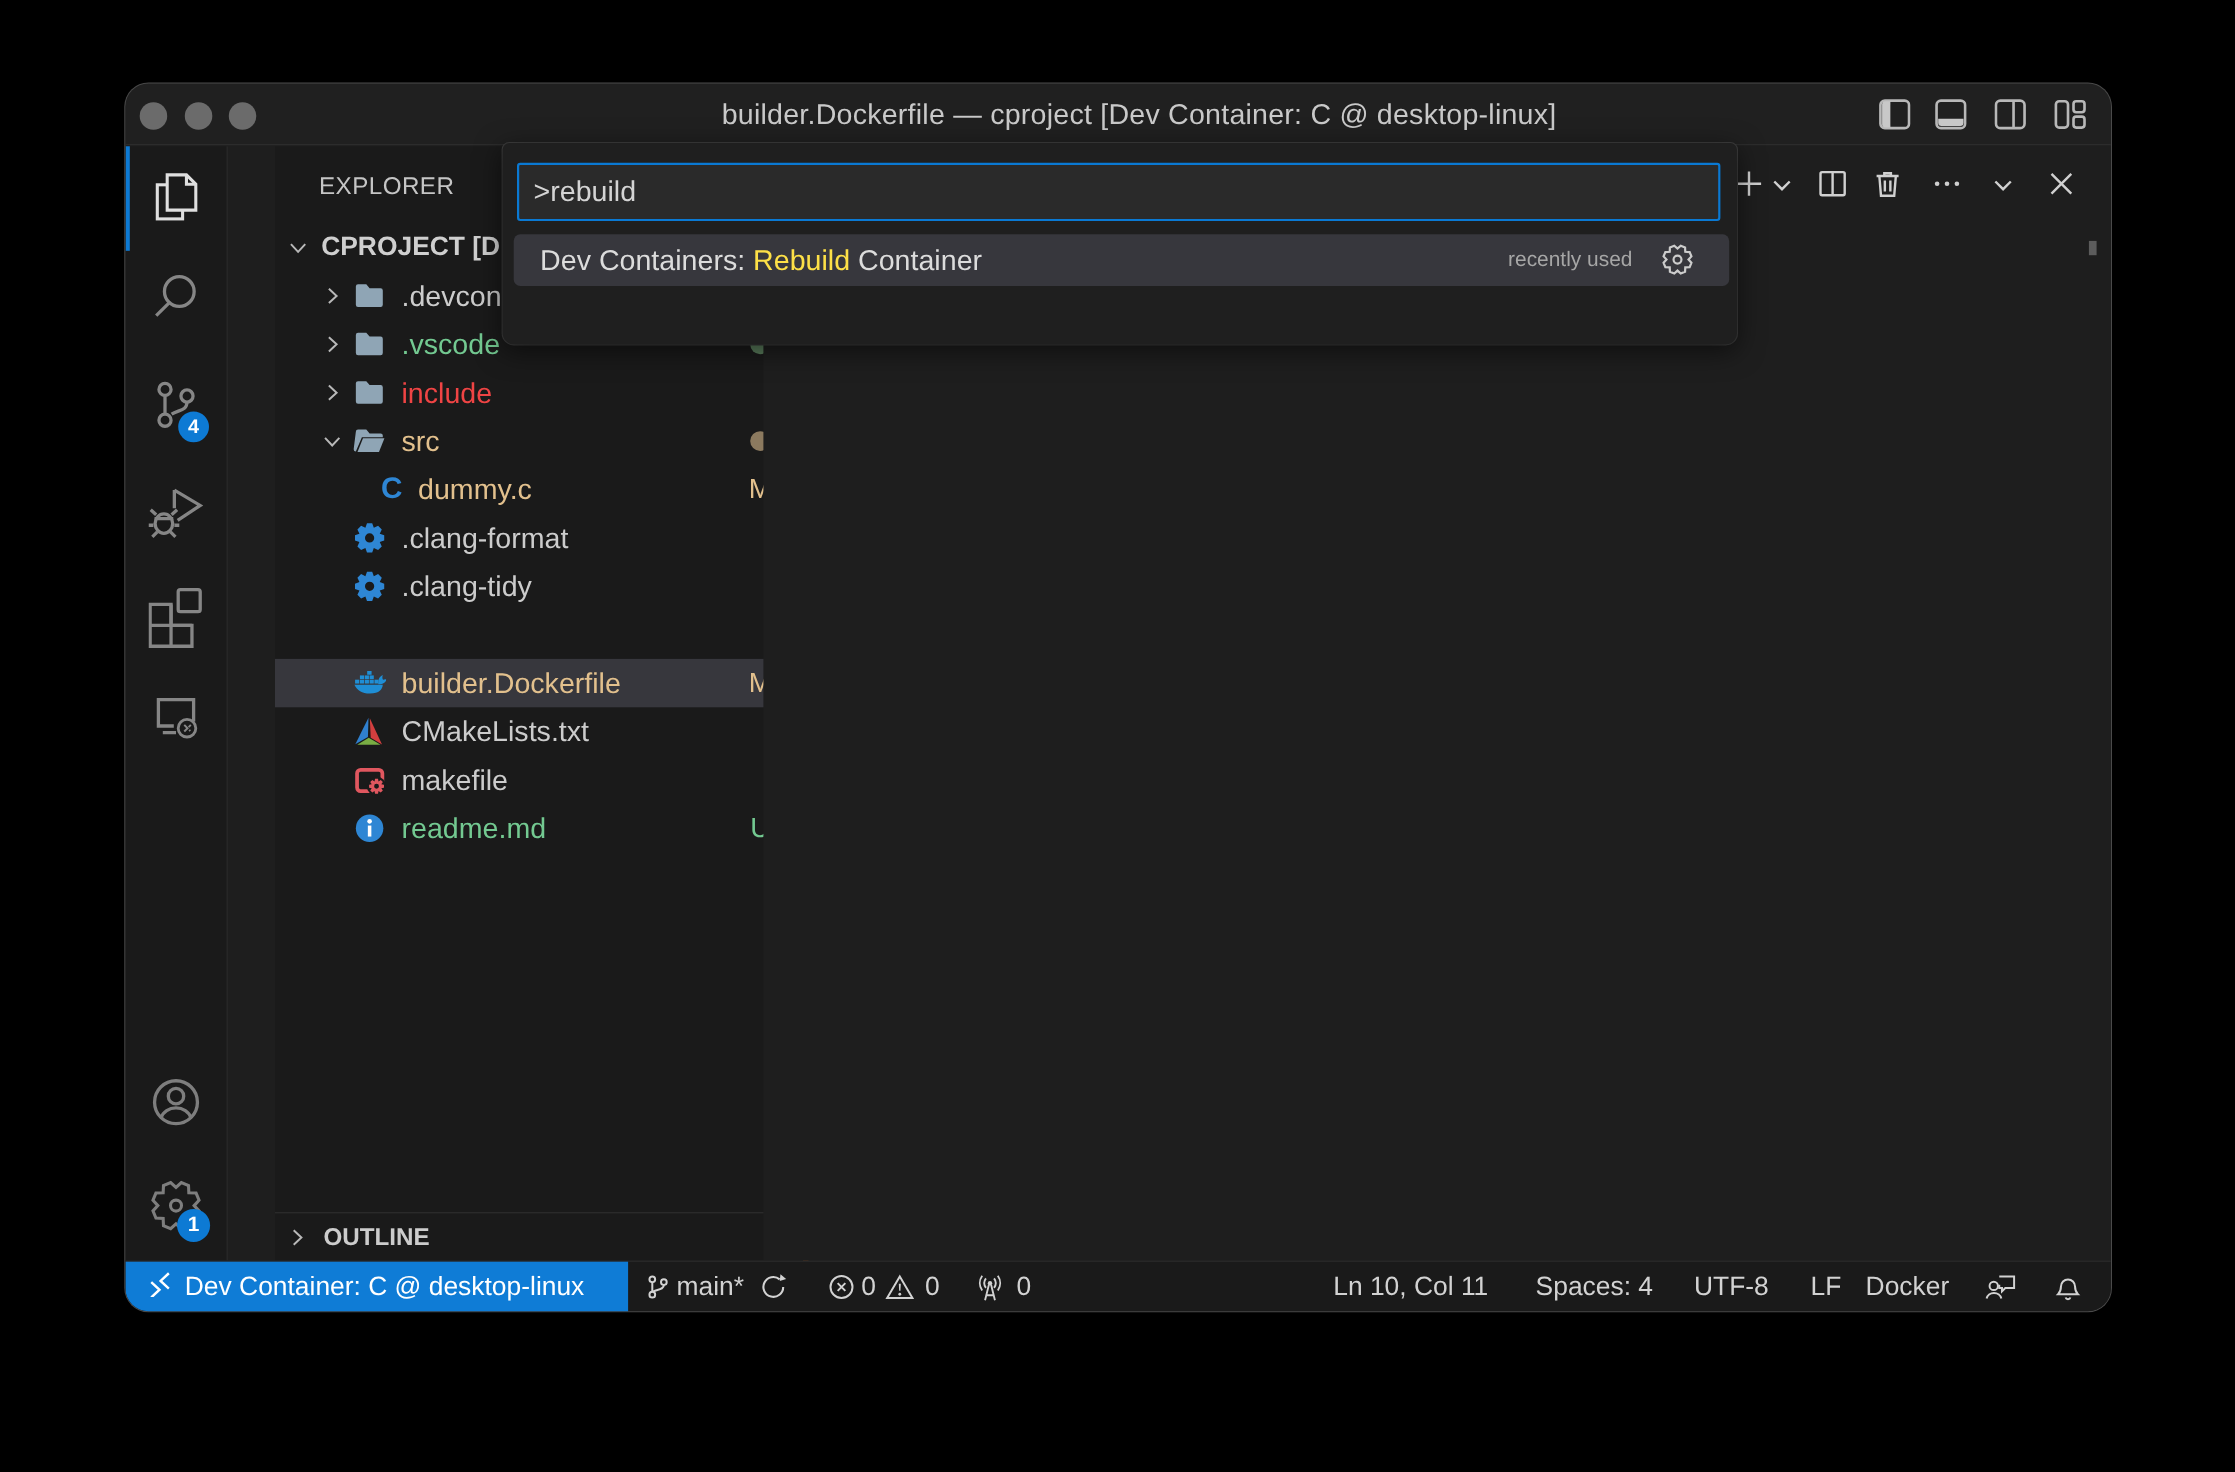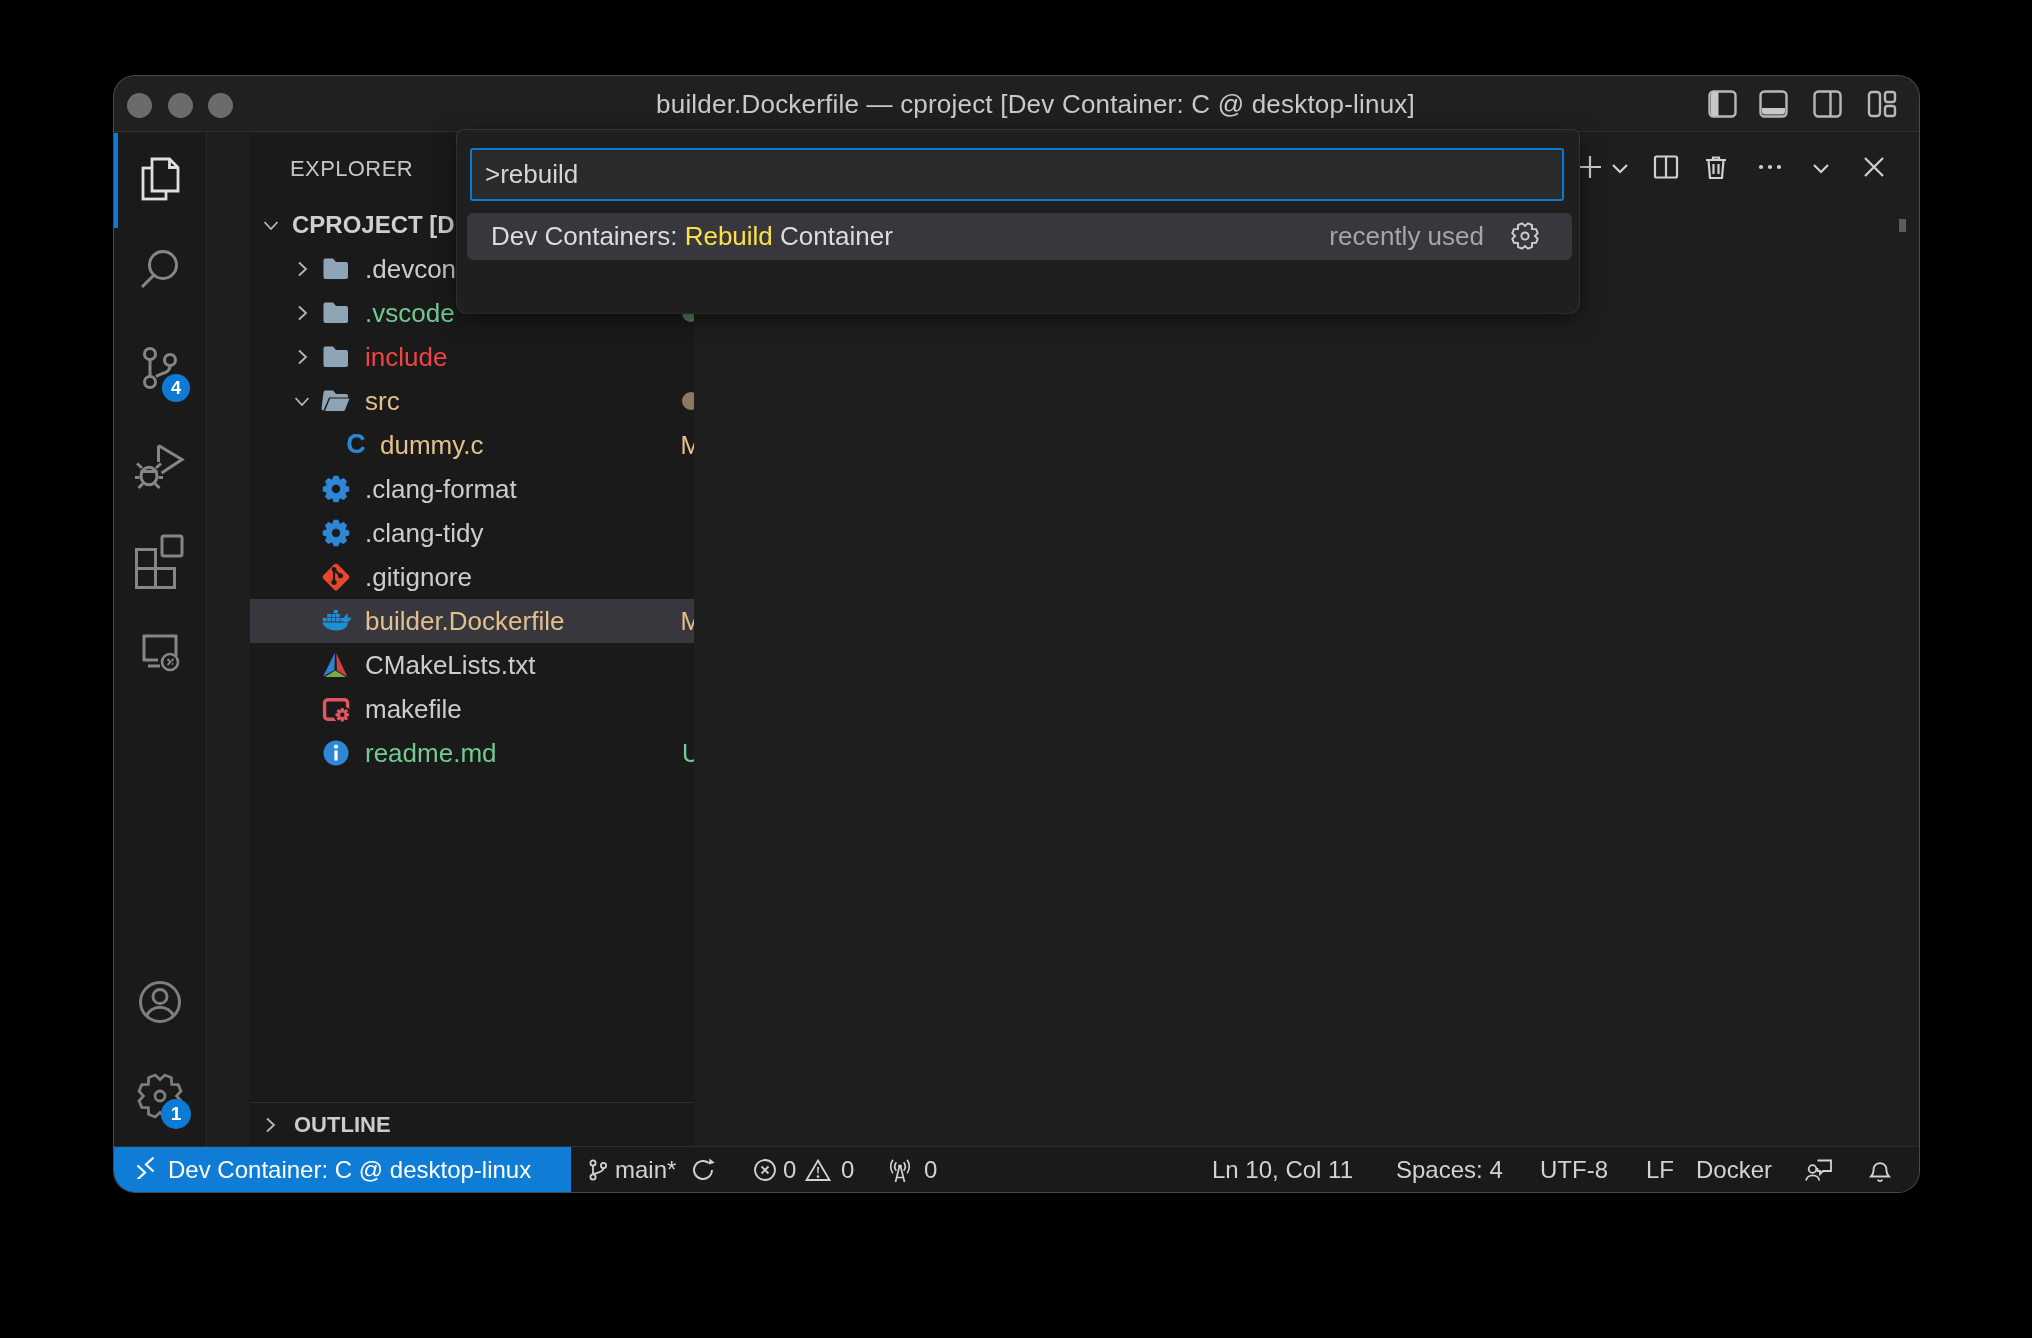--- a/index.html
+++ b/index.html
@@ -39,21 +39,21 @@
   color:#fff; }
 .sitem { position:absolute; top:0; height:46px; line-height:45px; white-space:nowrap; }
 .lico { position:absolute; top:13px; z-index:2; }
 .palette { position:absolute; left:343px; top:54px; width:1122px; height:183px; background:#1f1f1f;
   border-radius:6px 6px 10px 10px; box-shadow:0 6px 24px rgba(0,0,0,.55), 0 0 0 1px #3e3e3e; z-index:50; }
 .qinput { position:absolute; left:13px; top:18px; width:1094px; height:53px; background:#2a2a2a;
   border:2px solid #0a79d3; border-radius:3px; }
 .qtext { position:absolute; left:13px; top:0; height:49px; line-height:49px; font-size:26px; color:#d4d4d4; }
 .qrow { position:absolute; left:10px; width:1105px; height:47px; border-radius:6px; font-size:26px; color:#dcdcdc; }
 .qrow .qmain { position:absolute; left:24px; top:0; height:47px; line-height:47px; white-space:nowrap; }
-.qrow .grp { position:absolute; top:0; height:39px; line-height:47px; color:#8d8d8d; font-size:26px;text-align:center; }
+.qrow .grp { position:absolute; top:0; height:39px; line-height:47px; color:#8d8d8d; font-size:19px;text-align:center; }
 .hl { color:#fde047; font-weight:400; }
 svg { display:block; }
 </style>
 </head>
 <body>
 <div class="win">
   <div class="titlebar"></div>
   <div class="tl" style="left:13px;"></div>
   <div class="tl" style="left:54px;"></div>
   <div class="tl" style="left:94px;"></div>
@@ -219,35 +219,20 @@
         </span>
         <div class="rlabel" style="left:115px; color:#cccccc; font-weight:400; font-size:26px;">.clang-format</div>
       </div>
 <div class="row" style="top:378px;">
         <span class="ricon" style="left:71px;">
           <svg width="30" height="30" viewBox="0 0 30 30" style="">
             <path d="M24.24 11.17 L28.29 12.63 L28.29 17.37 L24.24 18.83 L24.24 18.83 L26.08 22.72 L22.72 26.08 L18.83 24.24 L18.83 24.24 L17.37 28.29 L12.63 28.29 L11.17 24.24 L11.17 24.24 L7.28 26.08 L3.92 22.72 L5.76 18.83 L5.76 18.83 L1.71 17.37 L1.71 12.63 L5.76 11.17 L5.76 11.17 L3.92 7.28 L7.28 3.92 L11.17 5.76 L11.17 5.76 L12.63 1.71 L17.37 1.71 L18.83 5.76 L18.83 5.76 L22.72 3.92 L26.08 7.28 L24.24 11.17 Z M15 19.2 a4.2 4.2 0 1 1 0-8.4 a4.2 4.2 0 1 1 0 8.4 Z" fill="#2e86d4" fill-rule="evenodd"></path>
           </svg>
         </span>
         <div class="rlabel" style="left:115px; color:#cccccc; font-weight:400; font-size:26px;">.clang-tidy</div>
-      </div>
-<div class="row" style="top:422px;">
-        <span class="ricon" style="left:71px;">
-          <svg width="30" height="30" viewBox="0 0 30 30" style="">
-            <rect x="4.8" y="4.8" width="20.4" height="20.4" rx="2.5" fill="#e5472a" transform="rotate(45 15 15)"></rect>
-            <g stroke="#1a1a1a" stroke-width="2.2" fill="none">
-              <path d="M13 7 v13.5"></path>
-              <path d="M14.2 8.6 l4.6 4.6"></path>
-            </g>
-            <circle cx="13" cy="7.3" r="2.4" fill="#1a1a1a"></circle>
-            <circle cx="13" cy="20.3" r="2.6" fill="#1a1a1a"></circle>
-            <circle cx="19.5" cy="13.8" r="2.5" fill="#1a1a1a"></circle>
-          </svg>
-        </span>
-        <div class="rlabel" style="left:115px; color:#cccccc; font-weight:400; font-size:26px;">.gitignore</div>
       </div>
 <div class="row sel" style="top:466px;">
         <span class="ricon" style="left:71px;">
           <svg width="30" height="30" viewBox="0 0 30 30" style="">
             <rect x="1.8" y="11.9" width="3.8" height="3.5" fill="#1f8ed5"></rect>
             <rect x="6.2" y="11.9" width="3.8" height="3.5" fill="#1f8ed5"></rect>
             <rect x="10.6" y="11.9" width="3.8" height="3.5" fill="#1f8ed5"></rect>
             <rect x="15.0" y="11.9" width="3.8" height="3.5" fill="#1f8ed5"></rect>
             <rect x="19.4" y="11.9" width="3.8" height="3.5" fill="#1f8ed5"></rect>
             <rect x="6.2" y="8.0" width="3.8" height="3.3" fill="#1f8ed5"></rect>

